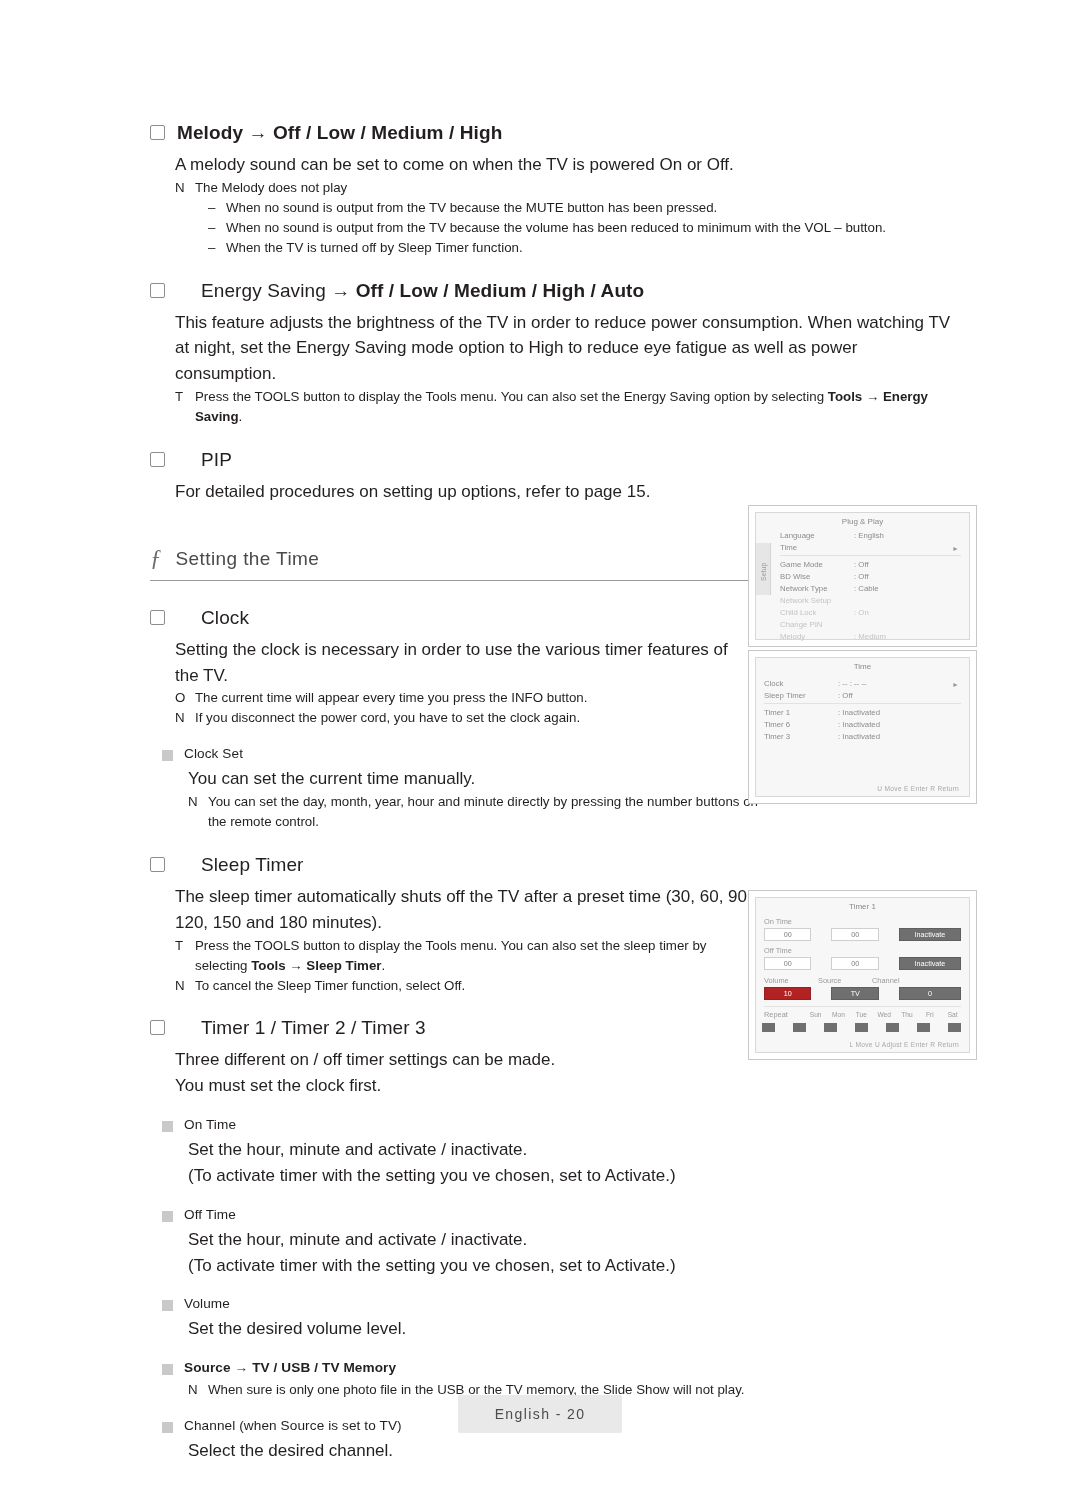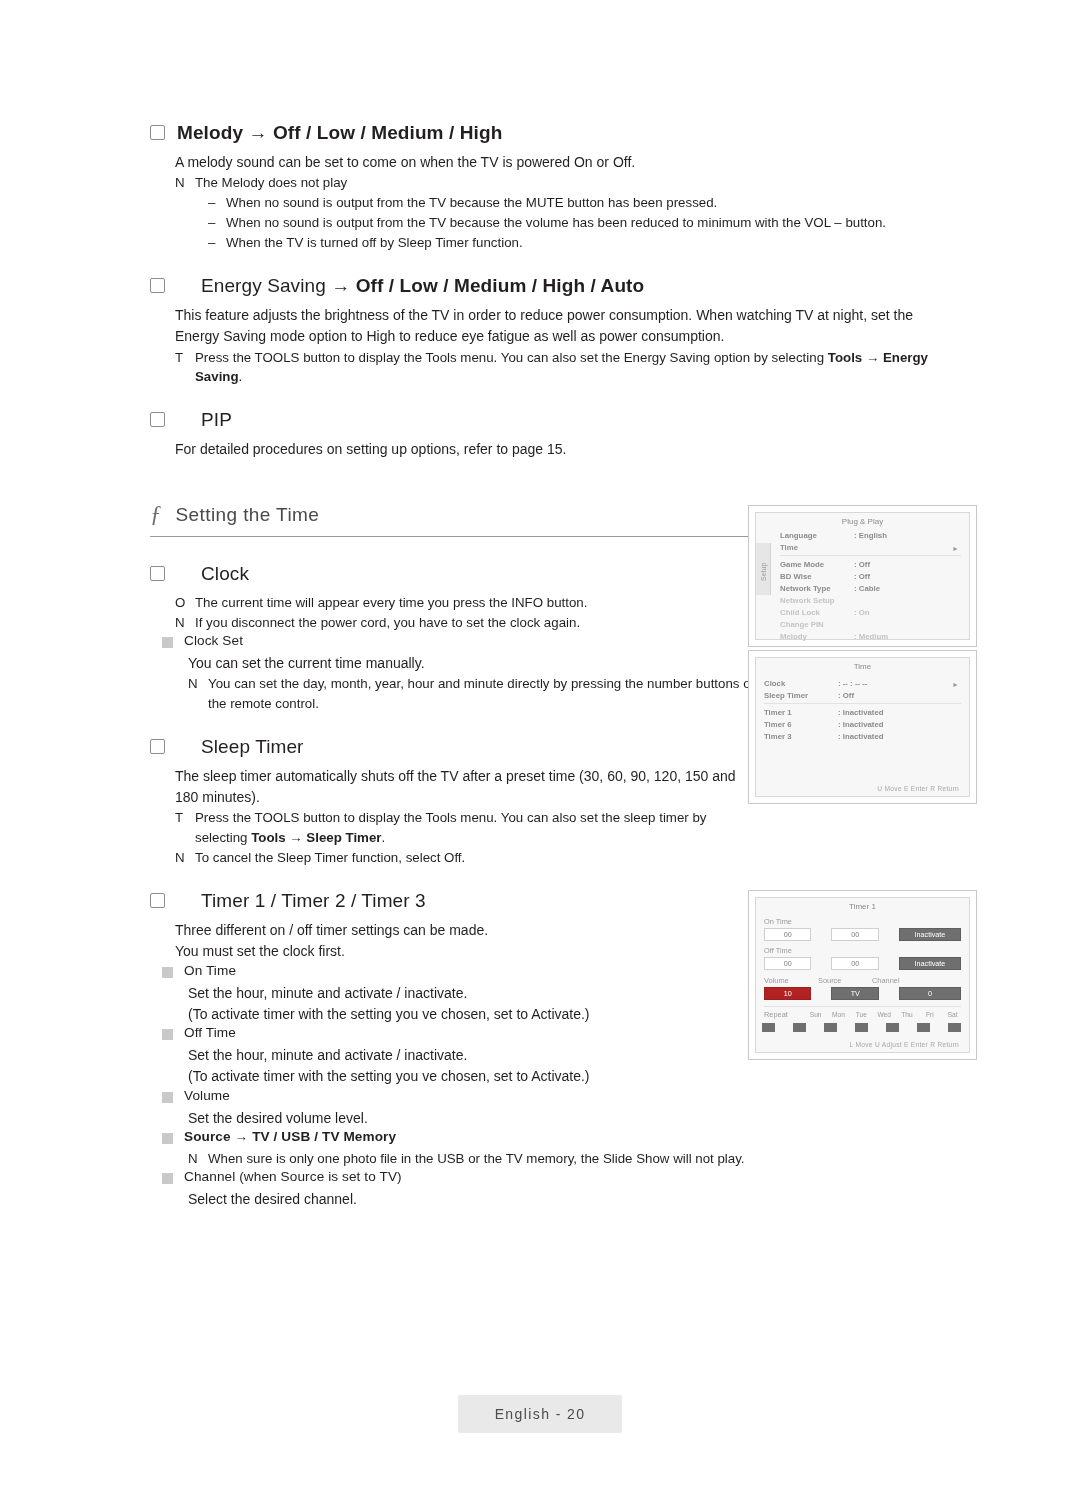--- a/index.html
+++ b/index.html
@@ -45,21 +45,21 @@
     font-weight: bold;
     letter-spacing: 0.1px;
   }
   .sect-title.light {
     font-weight: normal;
     margin-left: 24px;
   }
   .sect-title.light b { font-weight: bold; }
 
   .body-text {
-    font-size: 14px;
+    font-size: 17px;
     line-height: 1.52;
     margin-left: 25px;
     max-width: 800px;
   }
   .note-row {
     display: flex;
     margin-left: 25px;
     font-size: 13.3px;
     line-height: 1.5;
     max-width: 810px;
@@ -101,20 +101,21 @@
   .chapter-title {
     font-size: 19px;
     color: #4a4a4a;
     letter-spacing: 0.4px;
   }
 
   
   .sub-head {
     display: flex;
     align-items: flex-start;
+    margin-top: 18px;
     margin-bottom: 5px;
     margin-left: 12px;
   }
   .sub-box {
     width: 11px;
     height: 11px;
     background: #c9c9c9;
     margin-right: 11px;
     margin-top: 4px;
     flex: 0 0 auto;
@@ -147,21 +148,20 @@
     text-align: center;
     font-size: 8px;
     color: #8a8a8a;
     padding-top: 4px;
   }
   .osd-row {
     display: flex;
     align-items: flex-end;
     font-size: 7.8px;
     padding: 1.5px 0;
-    font-weight: bold;
   }
   .osd-label { width: 74px; padding-left: 8px; color: #8c8c8c; }
   .osd-val { color: #8c8c8c; }
   .osd-row.dim .osd-label, .osd-row.dim .osd-val { color: #c4c4c4; }
   .osd-arrow { margin-left: auto; padding-right: 10px; color: #9a9a9a; font-size: 7px;}
   .osd-tab {
     position: absolute;
     left: 0; top: 30px;
     width: 14px; height: 52px;
     background: #e6e6e6;
@@ -277,20 +277,21 @@
 
   <div class="chapter">
     <span class="chapter-glyph">ƒ</span>
     <span class="chapter-title">Setting the Time</span>
   </div>
 
   <div class="sect-head">
     <span class="bullet-box"></span>
     <span class="sect-title light">Clock</span>
   </div>
+  <div class="body-text" style="max-width:580px">Setting the clock is necessary in order to use the various timer features of the TV.</div>
   <div class="note-row" style="max-width:580px">
     <span class="note-mark">O</span>
     <span class="note-text">The current time will appear every time you press the INFO button.</span>
   </div>
   <div class="note-row" style="max-width:580px">
     <span class="note-mark">N</span>
     <span class="note-text">If you disconnect the power cord, you have to set the clock again.</span>
   </div>
 
   <div class="sub-head">

